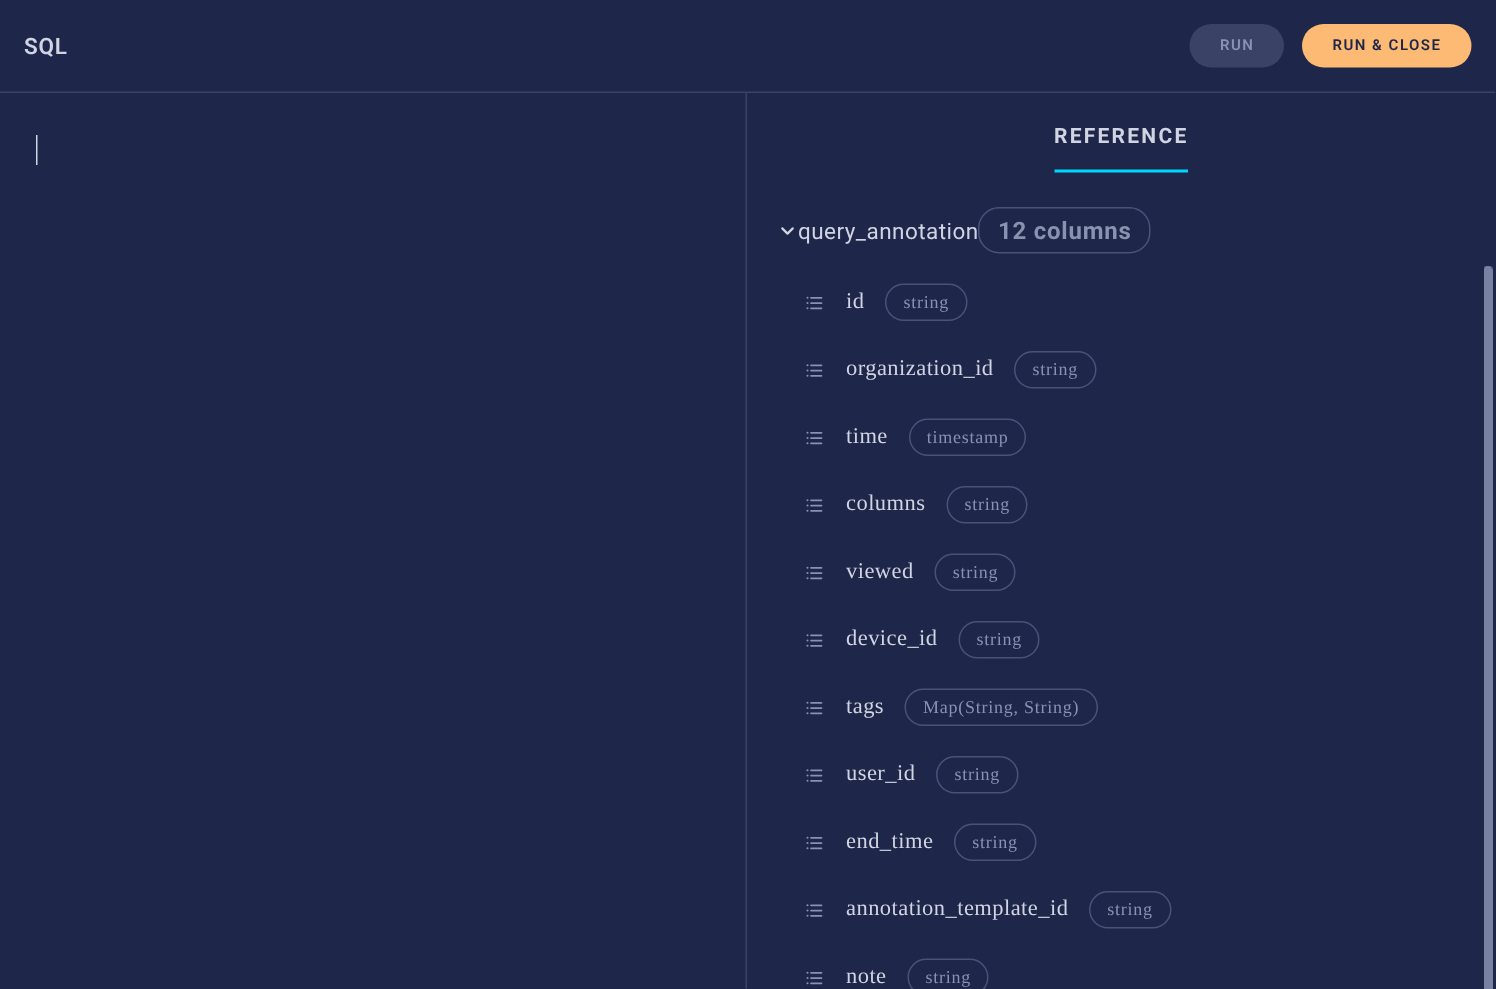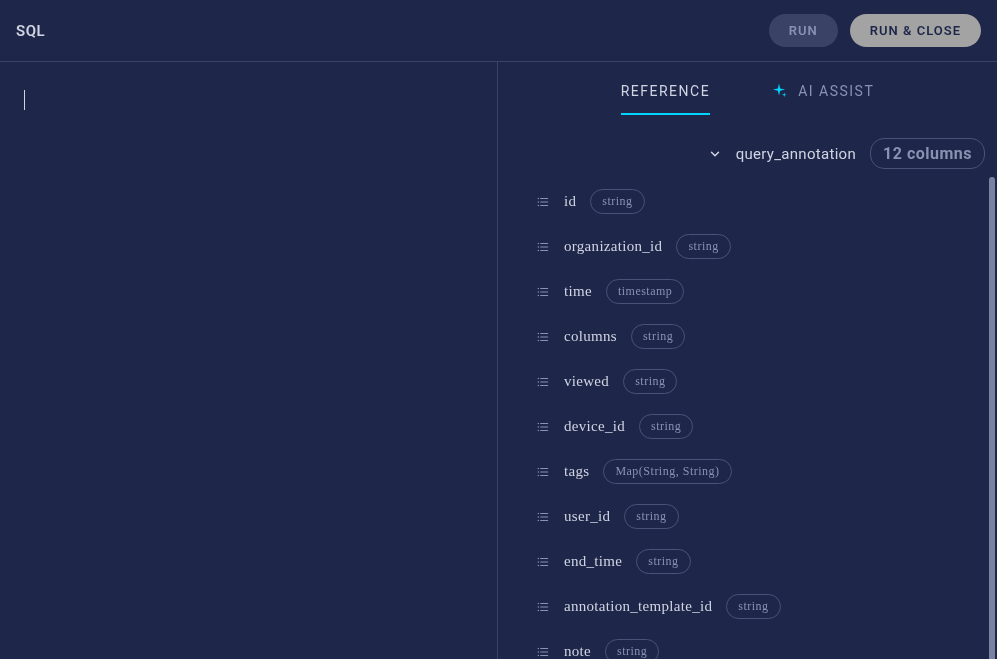--- a/index.html
+++ b/index.html
@@ -37,34 +37,34 @@
     .header-buttons {
       display: flex;
       gap: 12px;
       align-items: center;
     }
     
     .btn {
       border: none;
       border-radius: 20px;
       padding: 9px 20px;
-      font-size: 13px;
+      font-size: 10px;
       font-weight: 600;
       letter-spacing: 1px;
       cursor: pointer;
       font-family: inherit;
     }
     
     .btn-run {
       background-color: #3a4266;
       color: #8a92b2;
     }
     
     .btn-run-close {
-      background-color: #a3a3a3;
+      background-color: #fdba74;
       color: #1e2749;
     }
     
     .main {
       display: flex;
       height: calc(100% - 46px);
     }
     
     .editor-pane {
       width: 498px;
@@ -96,21 +96,21 @@
       gap: 60px;
       padding: 18px 0 0 0;
       height: 56px;
     }
     
     .tab {
       display: flex;
       align-items: center;
       gap: 10px;
       font-size: 14px;
-      font-weight: 400;
+      font-weight: 700;
       letter-spacing: 1.5px;
       color: #8a92b2;
       cursor: pointer;
       padding-bottom: 16px;
       position: relative;
     }
     
     .tab.active {
       color: #d0d4e3;
     }
@@ -133,24 +133,22 @@
     
     .ref-content {
       flex: 1;
       overflow-y: auto;
       padding: 20px 12px 20px 20px;
     }
     
     .table-header {
       display: flex;
       align-items: center;
-      gap: 14px;
       margin-bottom: 10px;
       cursor: pointer;
-      justify-content: flex-end;
     }
     
     .chevron-icon {
       display: flex;
       align-items: center;
       justify-content: center;
       width: 14px;
     }
     
     .table-name {
@@ -234,29 +232,20 @@
 
 <div class="main">
   <div class="editor-pane">
     <div class="cursor"></div>
   </div>
 
   <div class="ref-pane">
     <div class="tabs">
       <div class="tab active">
         <span>REFERENCE</span>
-      </div>
-      <div class="tab">
-        <span class="sparkle-icon">
-          <svg width="18" height="18" viewBox="0 0 24 24" fill="none">
-            <path d="M12 2 L13.5 8.5 L20 10 L13.5 11.5 L12 18 L10.5 11.5 L4 10 L10.5 8.5 Z" fill="#00d4ff"></path>
-            <path d="M19 14 L19.7 16.3 L22 17 L19.7 17.7 L19 20 L18.3 17.7 L16 17 L18.3 16.3 Z" fill="#00d4ff"></path>
-          </svg>
-        </span>
-        <span>AI ASSIST</span>
       </div>
     </div>
 
     <div class="ref-content">
       <div class="table-header">
         <span class="chevron-icon">
           <svg width="14" height="14" viewBox="0 0 24 24" fill="none">
             <path d="M6 9 L12 15 L18 9" stroke="#d0d4e3" stroke-width="2.5" stroke-linecap="round" stroke-linejoin="round"></path>
           </svg>
         </span>

